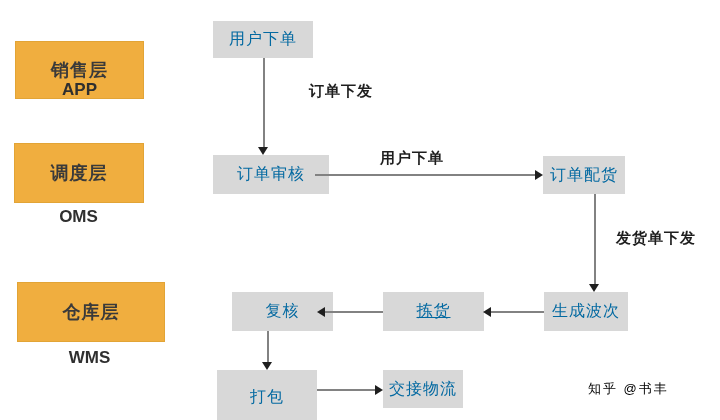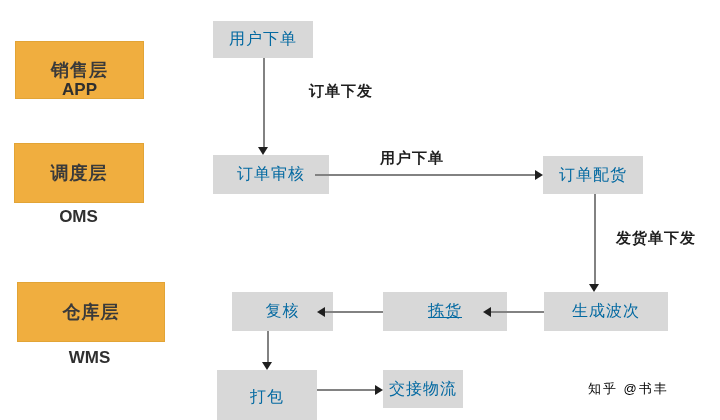--- a/index.html
+++ b/index.html
@@ -48,23 +48,23 @@
   #layer-sales{left:15px;top:13px;width:129px;height:58px;margin-top:28px;}
   #sys-app{left:15px;top:80px;}
   #layer-dispatch{left:14px;top:143px;width:130px;height:60px;}
   #sys-oms{left:14px;top:207px;}
   #layer-warehouse{left:17px;top:282px;width:148px;height:60px;}
   #sys-wms{left:25px;top:348px;}
 
   
   #node-user-order{left:213px;top:21px;width:100px;height:37px;}
   #node-order-review{left:213px;top:155px;width:116px;height:39px;}
-  #node-order-allocation{left:543px;top:156px;width:100px;height:38px;}
-  #node-wave{left:544px;top:292px;width:124px;height:39px;}
-  #node-picking{left:383px;top:292px;width:124px;height:39px;text-decoration:underline;}
+  #node-order-allocation{left:543px;top:156px;width:82px;height:38px;}
+  #node-wave{left:544px;top:292px;width:84px;height:39px;}
+  #node-picking{left:383px;top:292px;width:101px;height:39px;text-decoration:underline;}
   #node-recheck{left:232px;top:292px;width:101px;height:39px;}
   #node-packing{left:217px;top:370px;width:100px;height:54px;}
   #node-handover{left:383px;top:370px;width:80px;height:38px;}
 
   
   #e1-line{left:263px;top:58px;height:90px;}
   #e1-head{left:258px;top:147px;}
   #e2-line{left:315px;top:174px;width:221px;}
   #e2-head{left:535px;top:170px;}
   #e3-line{left:594px;top:194px;height:90px;}

